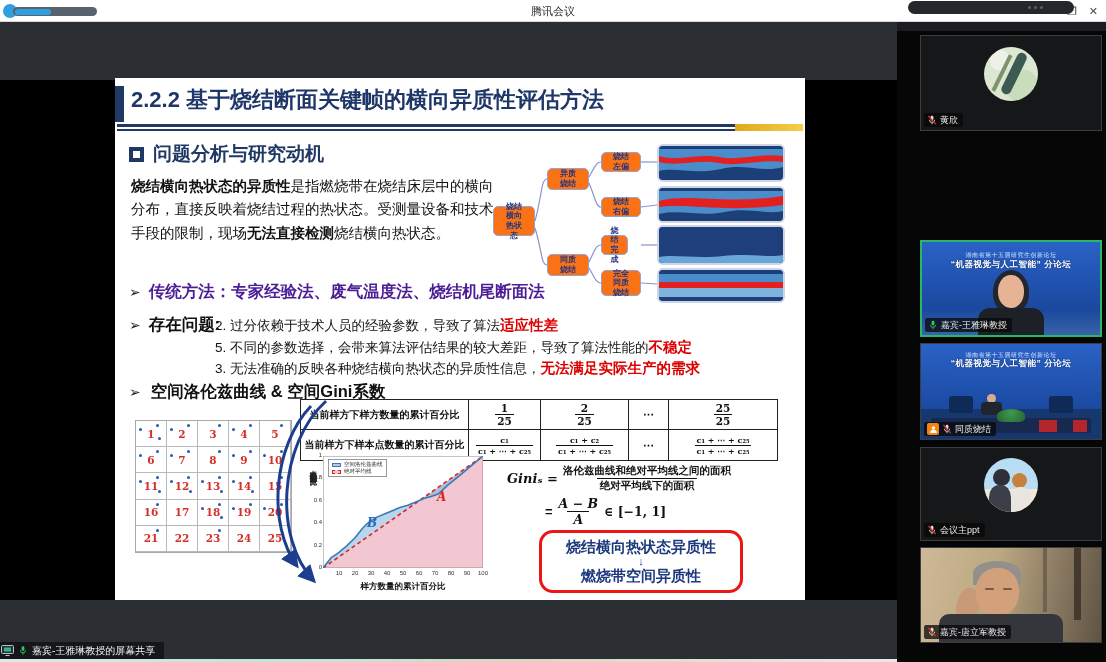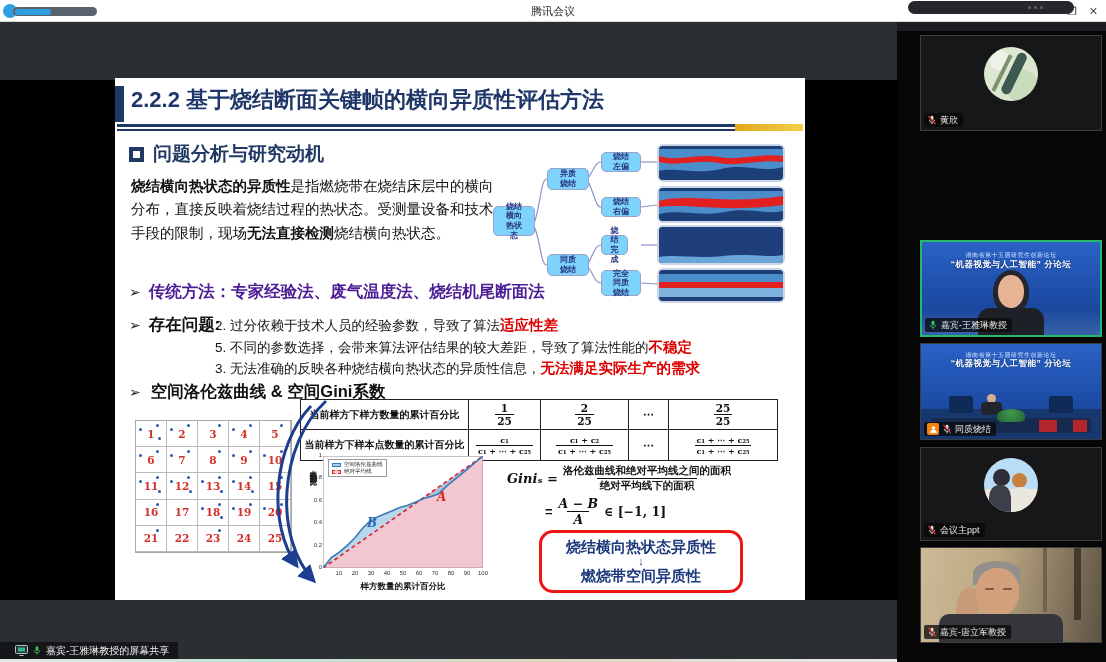--- a/index.html
+++ b/index.html
@@ -16,39 +16,39 @@
 .win-controls span { font-size:11px; color:#4a4a4a; cursor:default; }
 
 
 .float-pill { position:absolute; left:908px; top:1px; width:166px; height:13px; background:#25272c; border-radius:7px; z-index:40; }
 .float-pill i { position:absolute; top:5px; width:3px; height:3px; border-radius:50%; background:#5c5f66; }
 
 
 .screen { position:absolute; left:0; top:22px; width:897px; height:640px; background:#000; }
 .strip-top { position:absolute; left:0; top:0; width:897px; height:58px; background:#2b2e33; }
 .strip-bottom { position:absolute; left:0; top:578px; width:897px; height:62px; background:#2b2e33; }
-.share-chip { position:absolute; left:0; top:620px; height:17px; background:#15161a; display:flex; align-items:center; gap:4px; padding:0 9px 0 15px; color:#f0f0f0; font-size:10px; z-index:5; }
+.share-chip { position:absolute; left:0; top:620px; height:17px; background:#15161a; display:flex; align-items:center; gap:4px; padding:0 9px 0 1px; color:#f0f0f0; font-size:10px; z-index:5; }
 .bottom-line { position:absolute; left:0; top:637px; width:897px; height:3px; background:linear-gradient(90deg,#e3e8e4,#bfe4d8 30%,#ddd6c0 60%,#e9e9e9); }
 
 
 .slide { position:absolute; left:115px; top:56px; width:690px; height:522px; background:#fff; z-index:2; }
 .s-block { position:absolute; left:0; top:8px; width:9px; height:36px; background:#1f3864; }
 .s-title { position:absolute; left:16px; top:7px; font-size:22px; font-weight:bold; color:#1e3668; white-space:nowrap; }
 .s-rule { position:absolute; left:2px; top:46px; width:686px; height:8px; }
 .s-rule .l1 { height:3px; background:#1f3864; }
 .s-rule .l2 { margin-top:2px; height:2px; background:#1f3864; }
 .s-rule .gold { position:absolute; right:0; top:0; width:68px; height:7px; background:linear-gradient(90deg,#e0a81c,#f3cf49); }
 .s-heading { position:absolute; left:14px; top:63px; display:flex; align-items:center; gap:9px; }
 .s-heading .sq { width:15px; height:15px; border:4px solid #1f3864; }
 .s-heading .txt { font-size:19px; font-weight:bold; color:#1f3864; }
 .s-para { position:absolute; left:16px; top:97px; width:374px; font-size:14.5px; line-height:1.62; color:#121212; }
 .s-para b { font-weight:bold; }
 
 
-.dnode { position:absolute; background:#7dd3fc; border:1px solid #98a2cd; border-radius:5px; color:#27357e; font-size:8px; font-weight:bold; display:flex; align-items:center; justify-content:center; text-align:center; line-height:1.2; padding:9px; z-index:2; }
+.dnode { position:absolute; background:#f97316; border:1px solid #98a2cd; border-radius:5px; color:#27357e; font-size:8px; font-weight:bold; display:flex; align-items:center; justify-content:center; text-align:center; line-height:1.2; padding:9px; z-index:2; }
 .n-root { left:378px; top:128px; width:42px; height:30px; }
 .n-b1 { left:432px; top:90px;  width:42px; height:22px; }
 .n-b2 { left:432px; top:176px; width:42px; height:22px; }
 .n-l1 { left:486px; top:74px;  width:40px; height:20px; }
 .n-l2 { left:486px; top:119px; width:40px; height:20px; }
 .n-l3 { left:486px; top:157px; width:27px; height:20px; }
 .n-l4 { left:486px; top:192px; width:40px; height:26px; }
 .strip { position:absolute; left:542px; width:128px; border:2px solid #cdd5e6; border-radius:6px; overflow:hidden; background:#4b8ccb; z-index:2; }
 .strip svg { display:block; width:100%; height:100%; }
 .st1 { top:66px; height:38px; } .st2 { top:108px; height:37px; }

